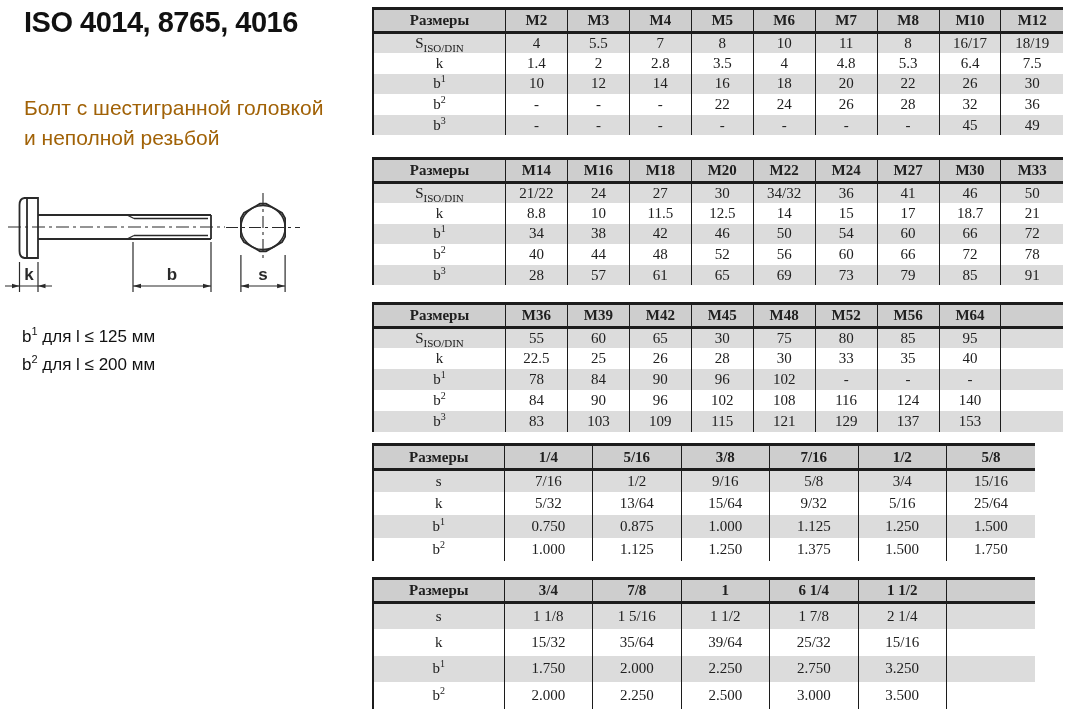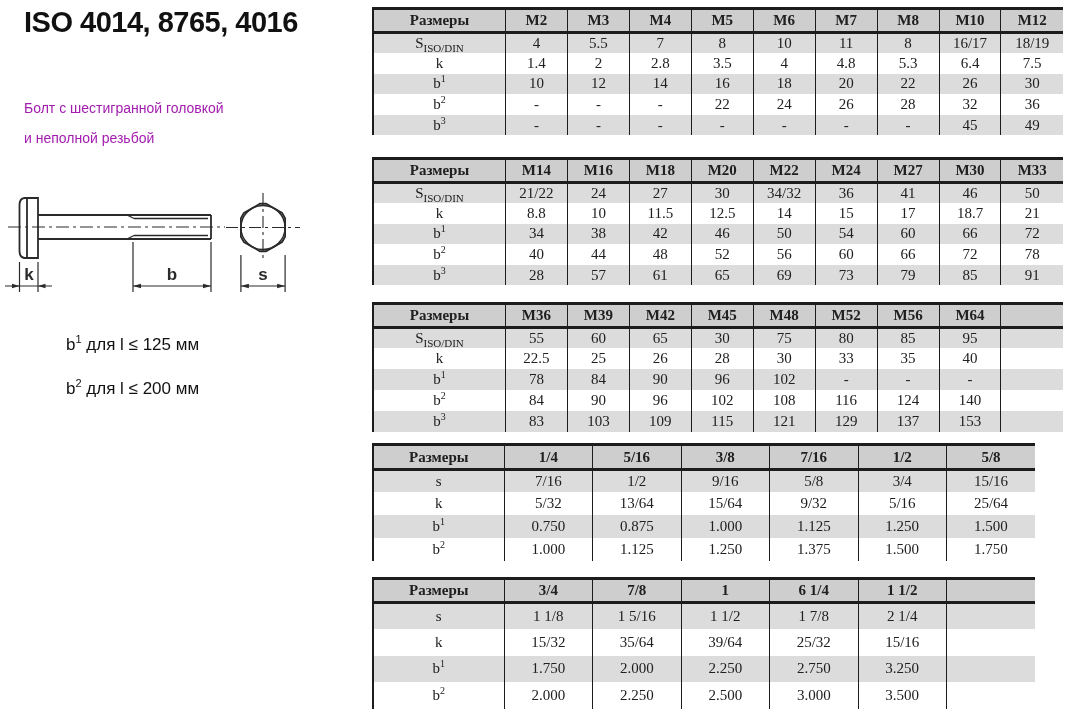--- a/index.html
+++ b/index.html
@@ -11,24 +11,24 @@
   *{box-sizing:border-box;}
   html,body{margin:0;padding:0;}
   body{
     width:1067px;height:720px;position:relative;overflow:hidden;
     background:#ffffff;font-family:"Liberation Sans", sans-serif;color:var(--txt);
   }
   
   .title-block{position:absolute;left:24px;top:4px;}
   .title-line{font-size:29px;font-weight:700;line-height:37px;letter-spacing:-0.5px;color:#111;}
   .subtitle-block{position:absolute;left:24px;top:93px;}
-  .subtitle-line{font-size:14px;line-height:30px;color:#a21caf;}
+  .subtitle-line{font-size:21px;line-height:30px;color:#a16207;}
   
   .notes{position:absolute;left:22px;top:320px;}
-  .note-line{font-size:17px;line-height:39px;color:#111;margin-left:44px;}
+  .note-line{font-size:17px;line-height:22px;color:#111;}
   .note-line sup{font-size:11px;}
   
   .drawing{position:absolute;left:0;top:180px;}
   
   .tbl-wrap{position:absolute;left:372px;}
   #table-1{top:7px;width:691px;}
   #table-2{top:157px;width:691px;}
   #table-3{top:302px;width:691px;}
   #table-4{top:443px;width:663px;}
   #table-5{top:577px;width:663px;}

